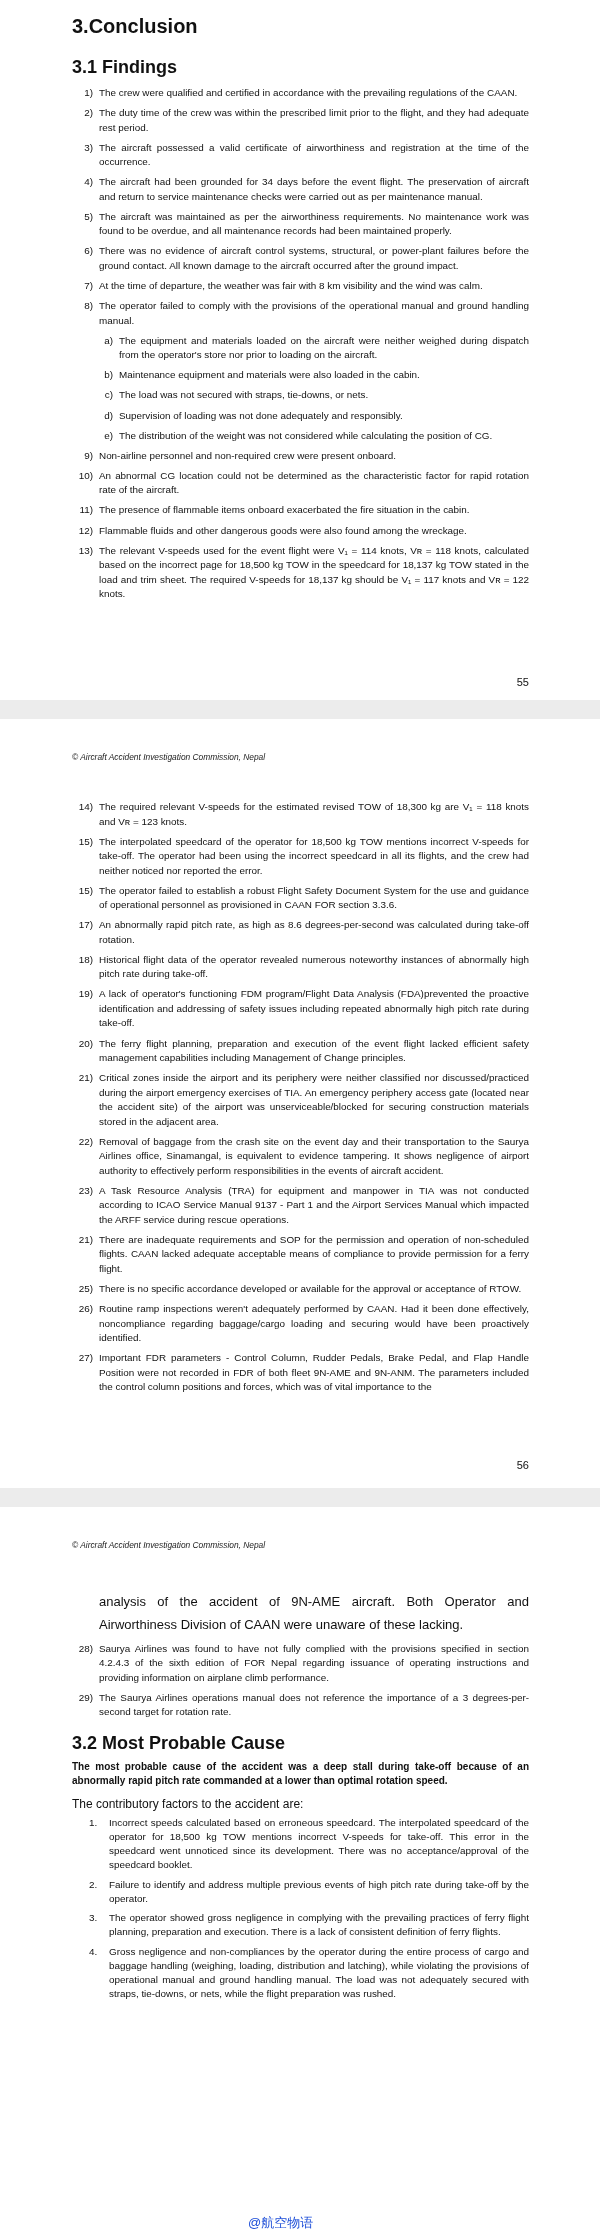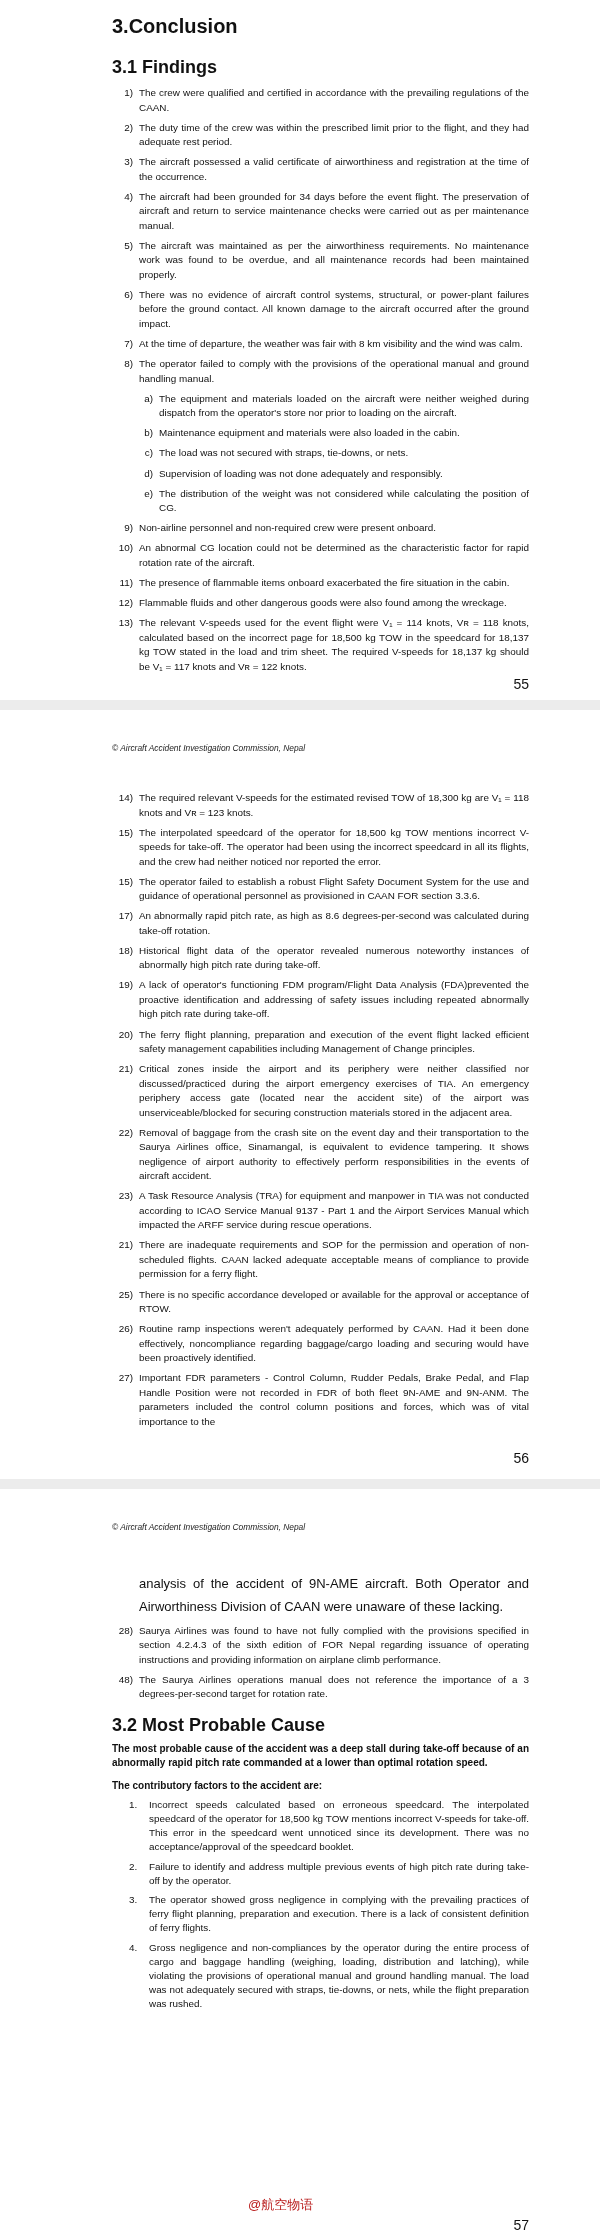--- a/index.html
+++ b/index.html
@@ -1,43 +1,43 @@
 <!DOCTYPE html>
 <html><head>
 <meta charset="utf-8">
 <style>
   html, body { margin: 0; padding: 0; background: #ececec; }
   body { width: 600px; font-family: "Liberation Sans", sans-serif; color: #111; }
-  .page { background: #fff; position: relative; box-sizing: border-box; padding: 0 71px 0 112px; }
-  .page + .page { margin-top: 10px; }
+  .page { background: #fff; position: relative; box-sizing: border-box; padding: 0 71px 0 72px; }
+  .page + .page { margin-top: 19px; }
   #p1 { height: 700px; padding-top: 12px; }
   #p2 { height: 769px; }
   #p3 { height: 758px; }
   h1 { font-size: 20px; font-weight: bold; margin: 0 0 0 0; line-height: 28px; }
   h2 { font-size: 18px; font-weight: bold; margin: 0; line-height: 22px; }
   .h-findings { margin-top: 16px; margin-bottom: 8px; }
   .item { display: flex; font-size: 9.9px; line-height: 14.5px; margin-bottom: 5.6px; text-align: justify; }
   .num { width: 27px; flex: 0 0 27px; text-align: right; padding-right: 6px; box-sizing: border-box; }
   .txt { flex: 1; }
   .sub { display: flex; font-size: 9.9px; line-height: 14.5px; margin: 0 0 5.6px 24px; text-align: justify; }
   .sub .num { width: 23px; flex: 0 0 23px; }
-  .pageno { position: absolute; right: 71px; font-size: 14px; text-align: center; }
+  .pageno { position: absolute; right: 71px; font-size: 11px; text-align: center; }
   #p1 .pageno { top: 676px; }
   #p2 .pageno { top: 740px; }
   #p3 .pageno { top: 728px; }
   .header { font-style: italic; font-size: 8.4px; padding-top: 33px; color: #222; }
   #p2 .first { margin-top: 38px; }
   #p3 .first { margin-top: 40px; }
   .cont { font-size: 13px; line-height: 23px; margin-left: 27px; margin-bottom: 5.6px; text-align: justify; }
   .cause { font-size: 10px; line-height: 14.5px; font-weight: bold; text-align: justify; margin: 6px 0 8px 0; }
   .h-cause { margin-top: 12px; }
-  .intro { font-size: 10px; line-height: 14.5px; margin: 8px 0 5px 0; font-weight: bold; }
+  .intro { font-size: 12px; line-height: 14.5px; margin: 8px 0 5px 0; }
   .cf { display: flex; font-size: 9.9px; line-height: 14px; margin: 0 0 5.6px 17px; text-align: justify; }
   .cf .num { width: 20px; flex: 0 0 20px; text-align: left; padding-right: 0; }
-  .watermark { position: absolute; left: 248px; top: 707px; font-size: 13px; color: #b91c1c; }
+  .watermark { position: absolute; left: 248px; top: 707px; font-size: 13px; color: #1d4ed8; }
 </style>
 </head>
 <body>
 
 <div class="page" id="p1">
   <h1>3.Conclusion</h1>
   <h2 class="h-findings">3.1 Findings</h2>
   <div>
     <div class="item">
         <span class="num">1)</span>
@@ -180,21 +180,21 @@
 
 <div class="page" id="p3">
   <div class="header">© Aircraft Accident Investigation Commission, Nepal</div>
   <div class="cont first">analysis of the accident of 9N-AME aircraft. Both Operator and Airworthiness Division of CAAN were unaware of these lacking.</div>
   <div>
     <div class="item">
         <span class="num">28)</span>
         <span class="txt">Saurya Airlines was found to have not fully complied with the provisions specified in section 4.2.4.3 of the sixth edition of FOR Nepal regarding issuance of operating instructions and providing information on airplane climb performance.</span>
       </div>
     <div class="item">
-        <span class="num">48)</span>
+        <span class="num">29)</span>
         <span class="txt">The Saurya Airlines operations manual does not reference the importance of a 3 degrees-per-second target for rotation rate.</span>
       </div>
   </div>
   <h2 class="h-cause">3.2 Most Probable Cause</h2>
   <div class="cause">The most probable cause of the accident was a deep stall during take-off because of an abnormally rapid pitch rate commanded at a lower than optimal rotation speed.</div>
   <div class="intro">The contributory factors to the accident are:</div>
   <div>
     <div class="cf">
         <span class="num">1.</span>
         <span class="txt">Incorrect speeds calculated based on erroneous speedcard. The interpolated speedcard of the operator for 18,500 kg TOW mentions incorrect V-speeds for take-off. This error in the speedcard went unnoticed since its development. There was no acceptance/approval of the speedcard booklet.</span>

